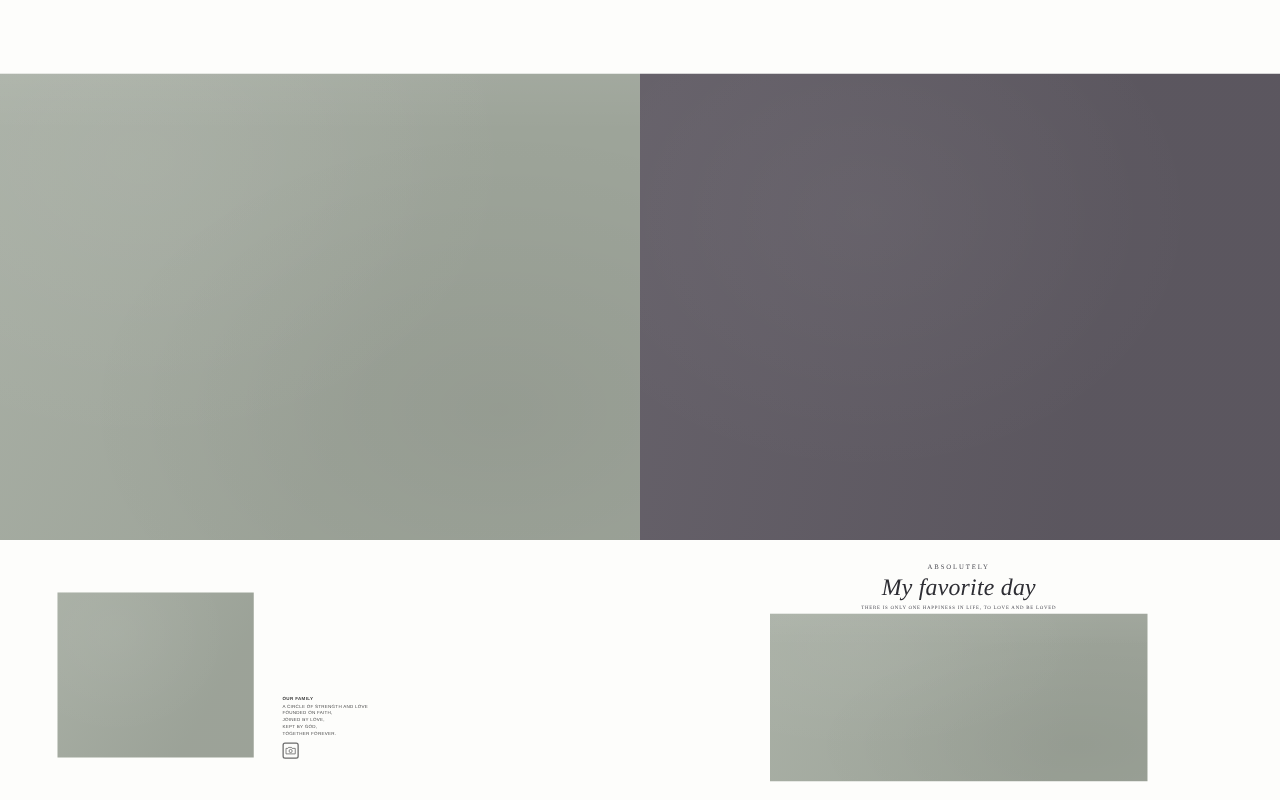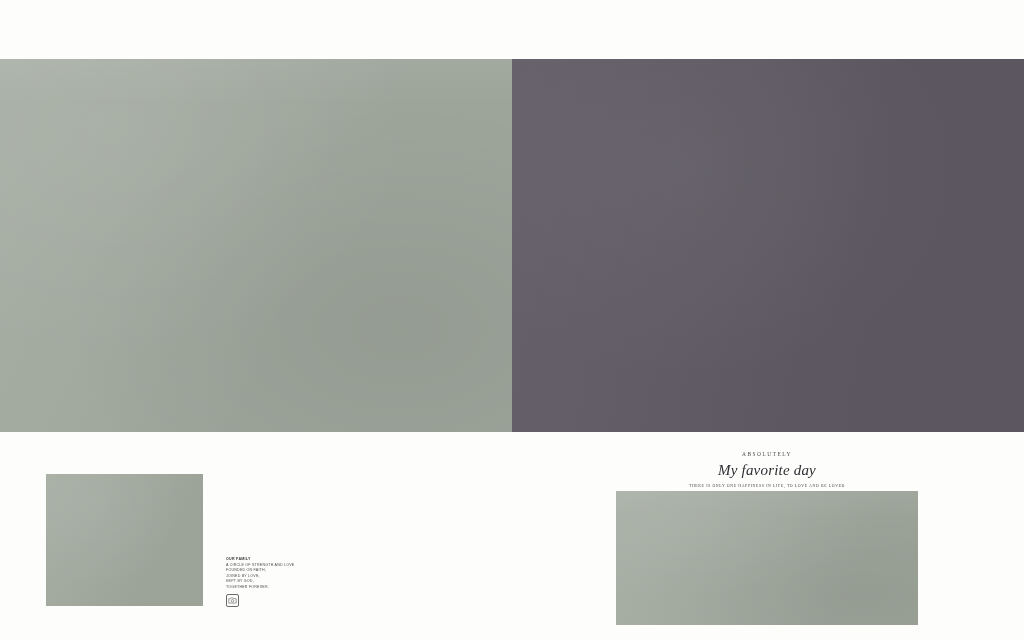--- a/index.html
+++ b/index.html
@@ -146,21 +146,21 @@
     font-family: "Liberation Serif", serif;
     font-size: 5.4px;
     letter-spacing: 1.5px;
     color: #4a4a52;
     text-transform: uppercase;
     line-height: 8px;
   }
   .headline {
     font-family: "Liberation Serif", serif;
     font-style: italic;
-    font-size: 15px;
+    font-size: 19px;
     color: #2e2e34;
     line-height: 23px;
     letter-spacing: 0.2px;
     margin-top: 1px;
   }
   .subline {
     font-family: "Liberation Serif", serif;
     font-size: 3.9px;
     letter-spacing: 0.62px;
     color: #4a4a52;

